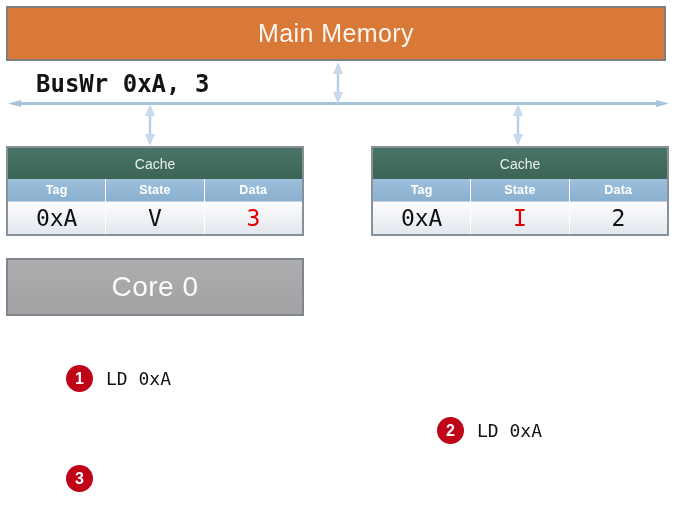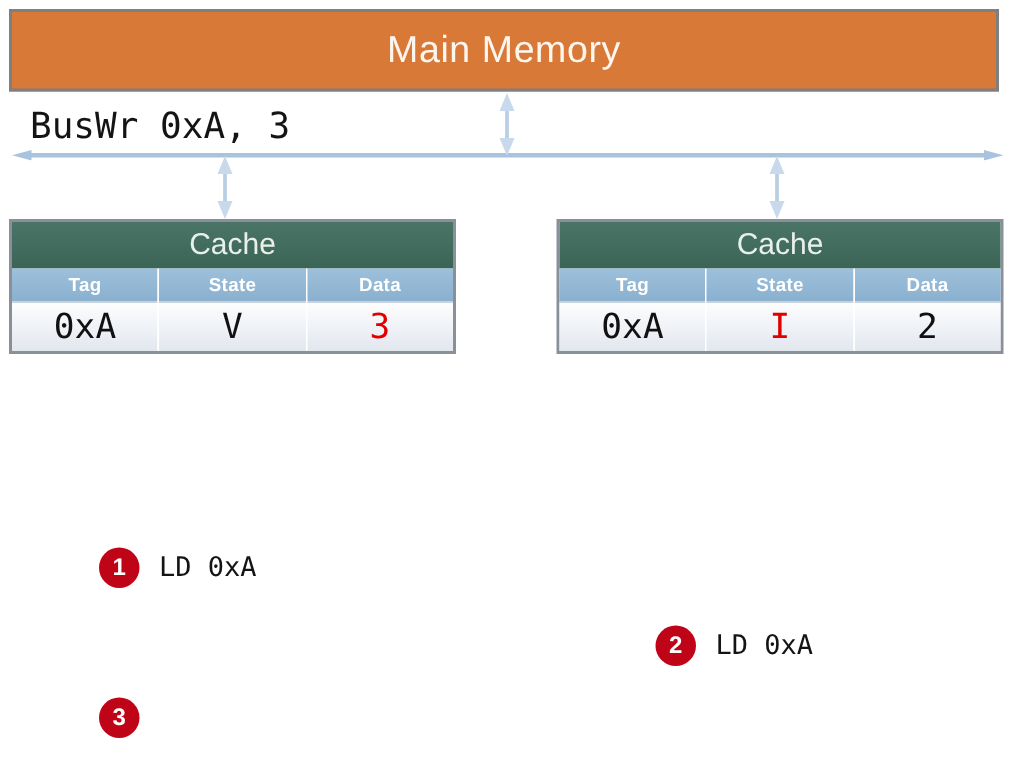--- a/index.html
+++ b/index.html
@@ -46,27 +46,28 @@
   
   .bus-line {
     position: absolute;
     left: 8px;
     top: 100px;
     width: 661px;
     height: 7px;
   }
   .bus-label {
     position: absolute;
-    left: 20px;
+    left: 36px;
     top: 70px;
     font-family: "DejaVu Sans Mono", "Liberation Mono", monospace;
     font-size: 24px;
     color: #141414;
     white-space: nowrap;
     letter-spacing: 0px;
+    font-weight: bold;
   }
 
   
   .vconn {
     position: absolute;
     width: 12px;
   }
 
   
   .cache-block {
@@ -80,21 +81,21 @@
   .cache-left  { left: 6px; }
   .cache-right { left: 371px; }
 
   .cache-title {
     height: 31px;
     background: linear-gradient(#4a7566, #3b6456);
     color: #e8f0ec;
     display: flex;
     align-items: center;
     justify-content: center;
-    font-size: 20px;
+    font-size: 14px;
   }
   .cache-table {
     display: flex;
     width: 100%;
   }
   .cache-col {
     flex: 1 1 0;
     border-left: 1px solid #ffffff;
     box-sizing: border-box;
   }
@@ -237,20 +238,23 @@
         <div class="col-head">State</div>
         <div class="col-cell hl">I</div>
       </div>
       <div class="cache-col">
         <div class="col-head">Data</div>
         <div class="col-cell">2</div>
       </div>
     </div>
   </div>
 
+  <div class="core-block core-left">
+    <span class="core-label">Core 0</span>
+  </div>
 
   <div class="instruction" style="left:66px; top:365px;">
     <span class="badge">1</span>
     <span class="instr-text">LD 0xA</span>
   </div>
 
   <div class="instruction" style="left:437px; top:417px;">
     <span class="badge">2</span>
     <span class="instr-text">LD 0xA</span>
   </div>

